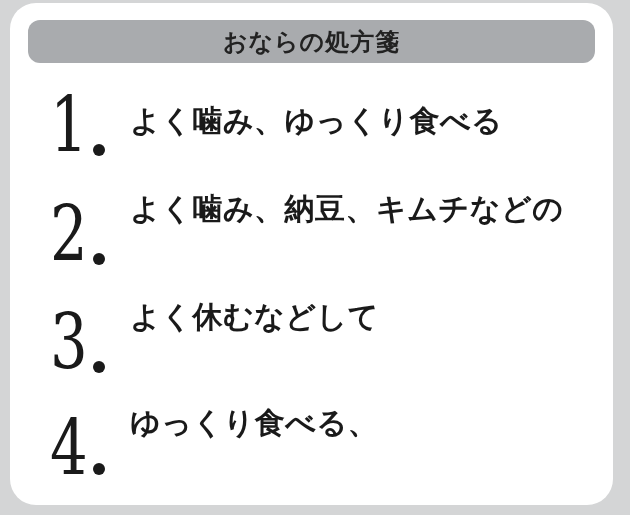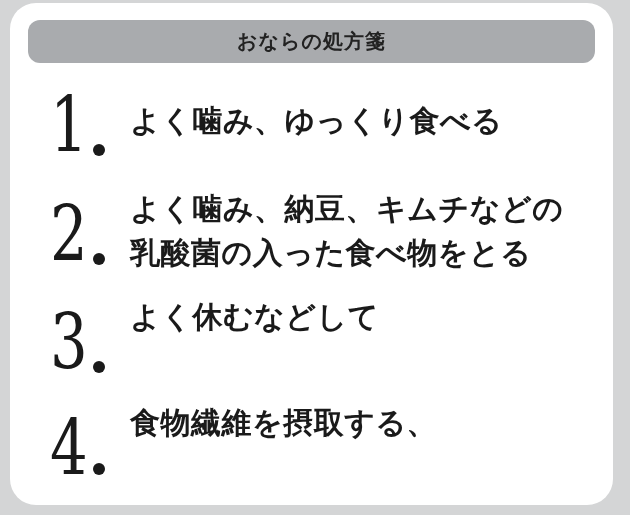--- a/index.html
+++ b/index.html
@@ -31,21 +31,21 @@
       height: 43px;
       background: #a9abae;
       border-radius: 12px;
       display: flex;
       align-items: center;
       justify-content: center;
     }
     .header-title {
       font-family: "DejaVu Sans", sans-serif;
       font-weight: bold;
-      font-size: 20px;
+      font-size: 24px;
       color: #222222;
       letter-spacing: 1px;
     }
     .item {
       position: absolute;
       left: 0;
       width: 603px;
     }
     .numeral {
       position: absolute;
@@ -92,32 +92,31 @@
     <div class="lines" style="top:12px;">
       <div class="line">よく噛み、ゆっくり食べる</div>
     </div>
   </div>
 
   <div class="item" style="top:186px; height:95px;">
     <span class="numeral" style="top:7px;">2</span>
     <span class="dot" style="left:83px; top:64px;"></span>
     <div class="lines" style="top:-2px;">
       <div class="line">よく噛み、納豆、キムチなどの</div>
-      <div class="line">乳酸菌の入った食べ物をとる</div>
     </div>
   </div>
 
   <div class="item" style="top:294px; height:95px;">
     <span class="numeral" style="top:7px;">3</span>
     <span class="dot" style="left:83px; top:64px;"></span>
     <div class="lines" style="top:-2px;">
       <div class="line">よく休むなどして</div>
     </div>
   </div>
 
   <div class="item" style="top:400px; height:95px;">
     <span class="numeral" style="top:7px;">4</span>
     <span class="dot" style="left:83px; top:60px;"></span>
     <div class="lines" style="top:-2px;">
-      <div class="line">食物繊維を摂取する、</div>
+      <div class="line">ゆっくり食べる、</div>
     </div>
   </div>
 </div>
 
 </body></html>

